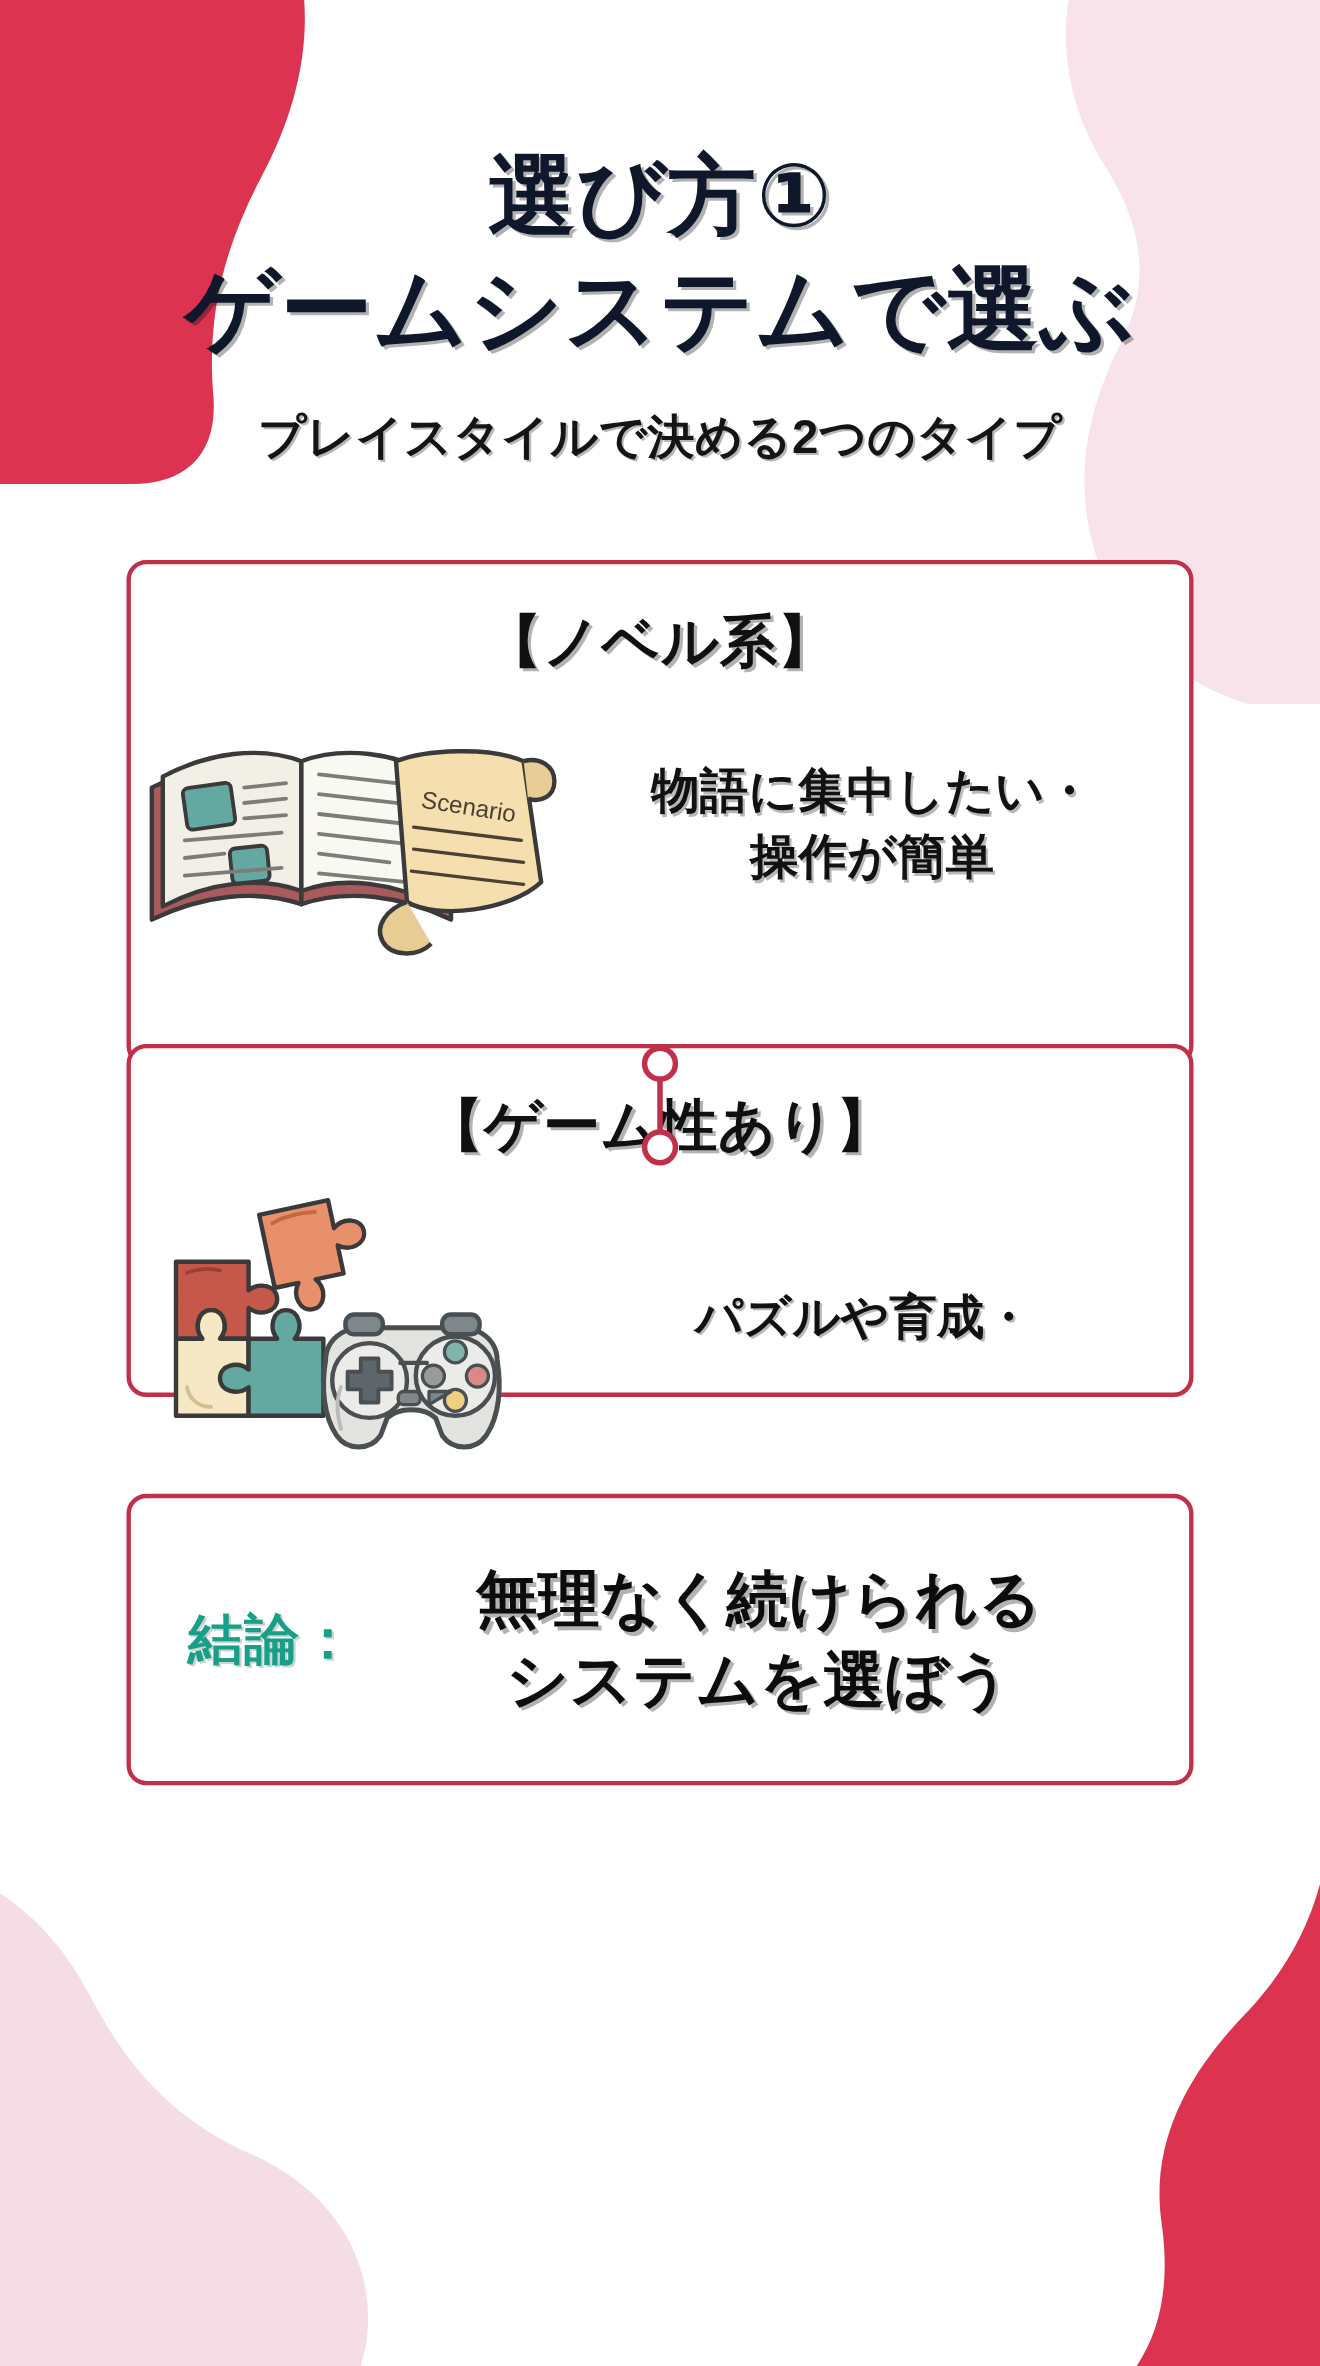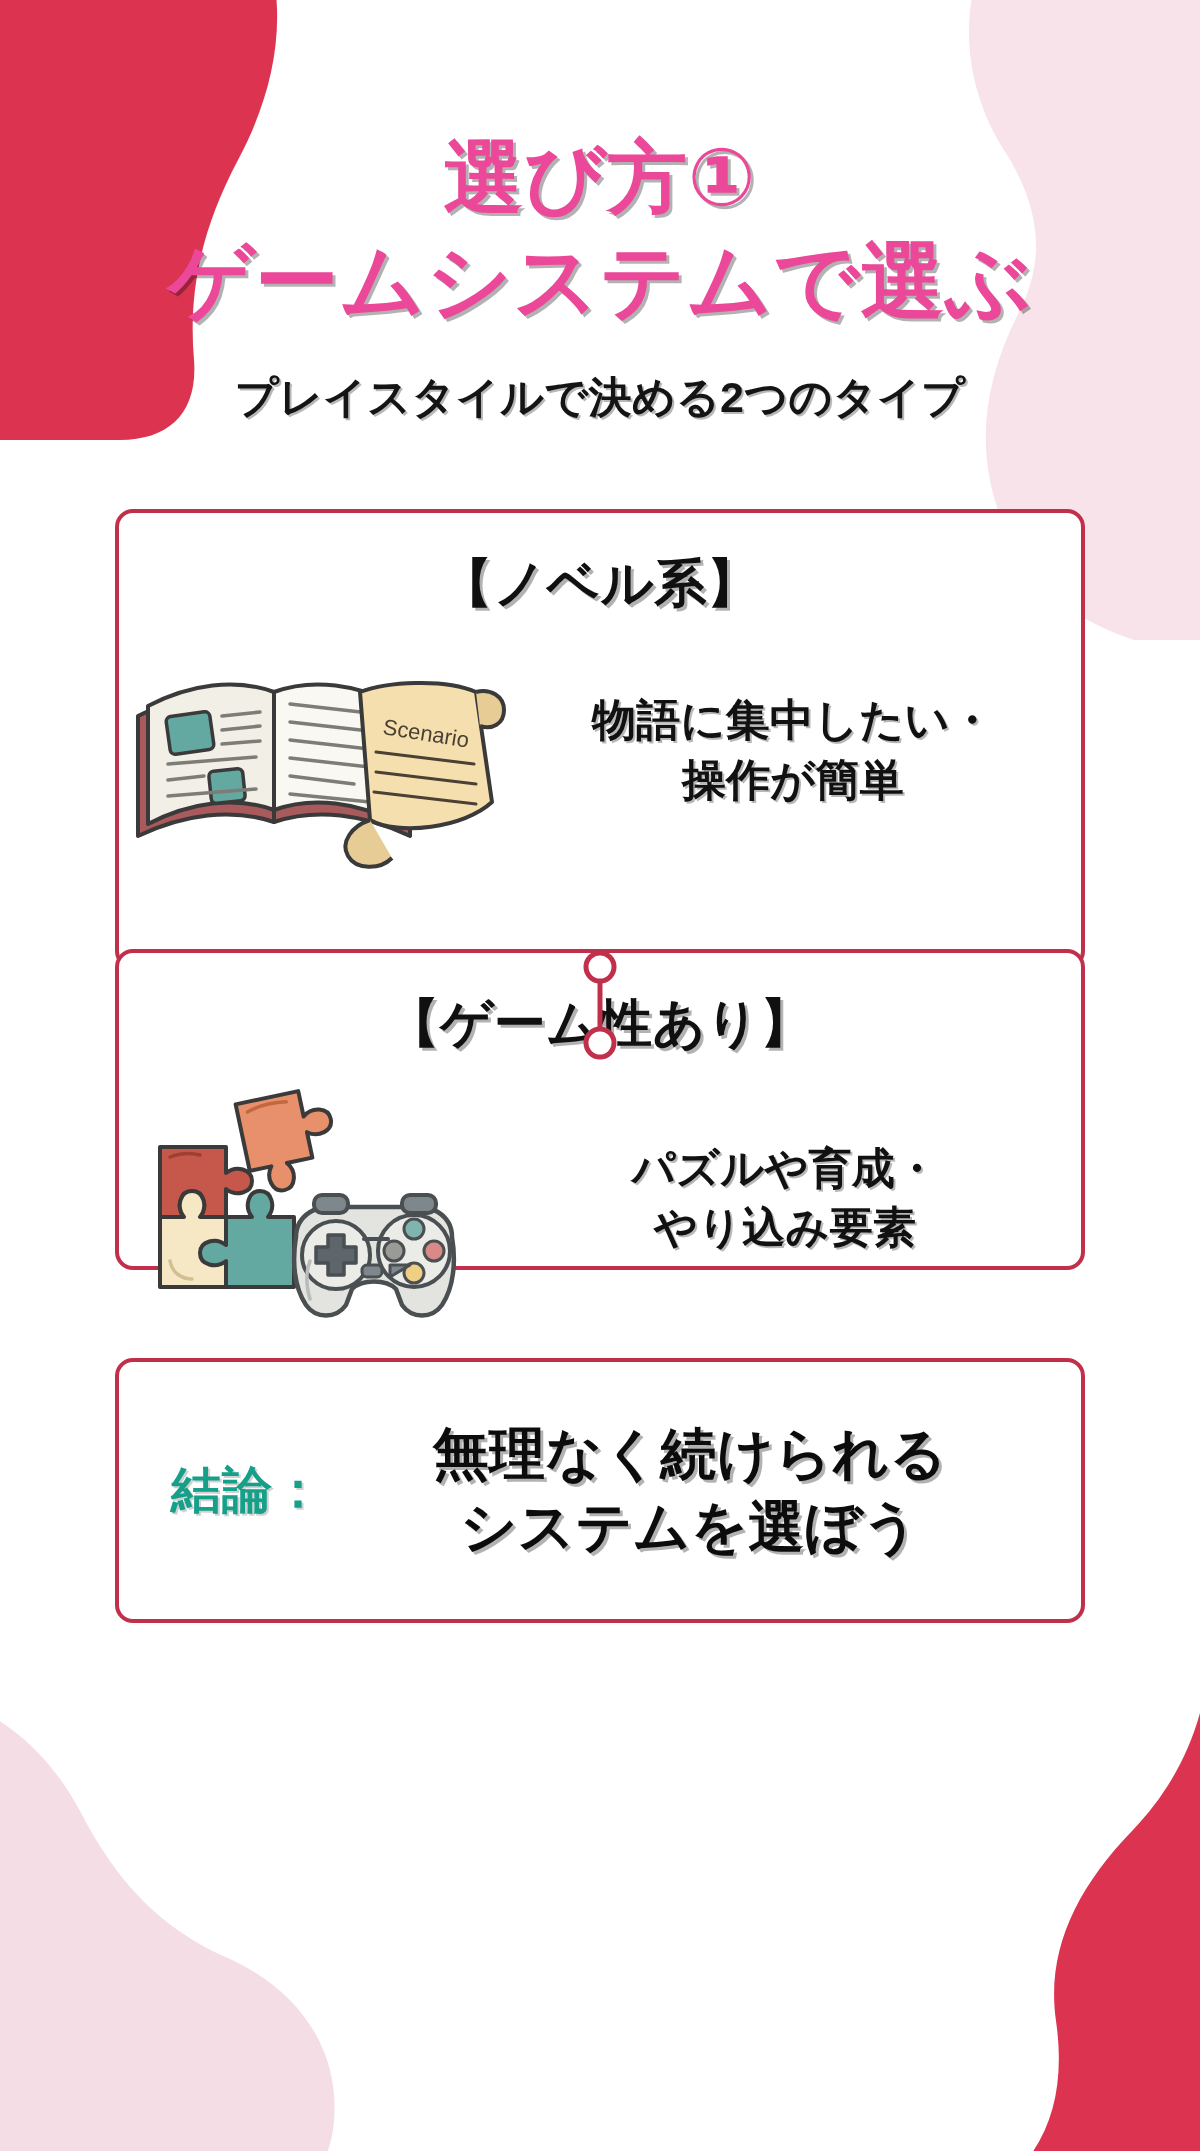--- a/index.html
+++ b/index.html
@@ -36,21 +36,21 @@
   
   .header {
     position: relative;
     z-index: 3;
     padding-top: 128px;
     text-align: center;
   }
   .title-line {
     font-size: 83px;
     font-weight: 900;
-    color: #ec4899;
+    color: #0f172a;
     letter-spacing: 0.01em;
     line-height: 1.24;
     text-shadow: 3px 3px 0 rgba(0,0,0,0.30);
     white-space: nowrap;
   }
   .title-line-1 { font-size: 80px; }
   .title-line-2 { font-size: 84px; margin-top: 2px; }
 
   .subtitle {
     margin-top: 36px;
@@ -308,21 +308,20 @@
             <path d="M240,166 L264,166" stroke="#4a4f52" stroke-width="4" stroke-linecap="round"></path>
             <rect x="238" y="192" width="20" height="12" rx="5" fill="#7e878b" stroke="#4a4f52" stroke-width="3"></rect>
             <path d="M266,192 L286,192 L266,204 Z" fill="#7e878b" stroke="#4a4f52" stroke-width="3" stroke-linejoin="round"></path>
 
             <path d="M186,226 C182,212 182,198 186,188" stroke="#b9bcbb" stroke-width="3.5" fill="none" stroke-linecap="round"></path>
           </svg>
         </div>
 
         <div class="card-text">
           <div>パズルや育成・</div>
-          <div>やり込み要素</div>
         </div>
       </div>
     </div>
 
     <div class="card card-conclusion">
       <div class="conclusion-label">結論：</div>
       <div class="conclusion-text">
         <div>無理なく続けられる</div>
         <div>システムを選ぼう</div>
       </div>

